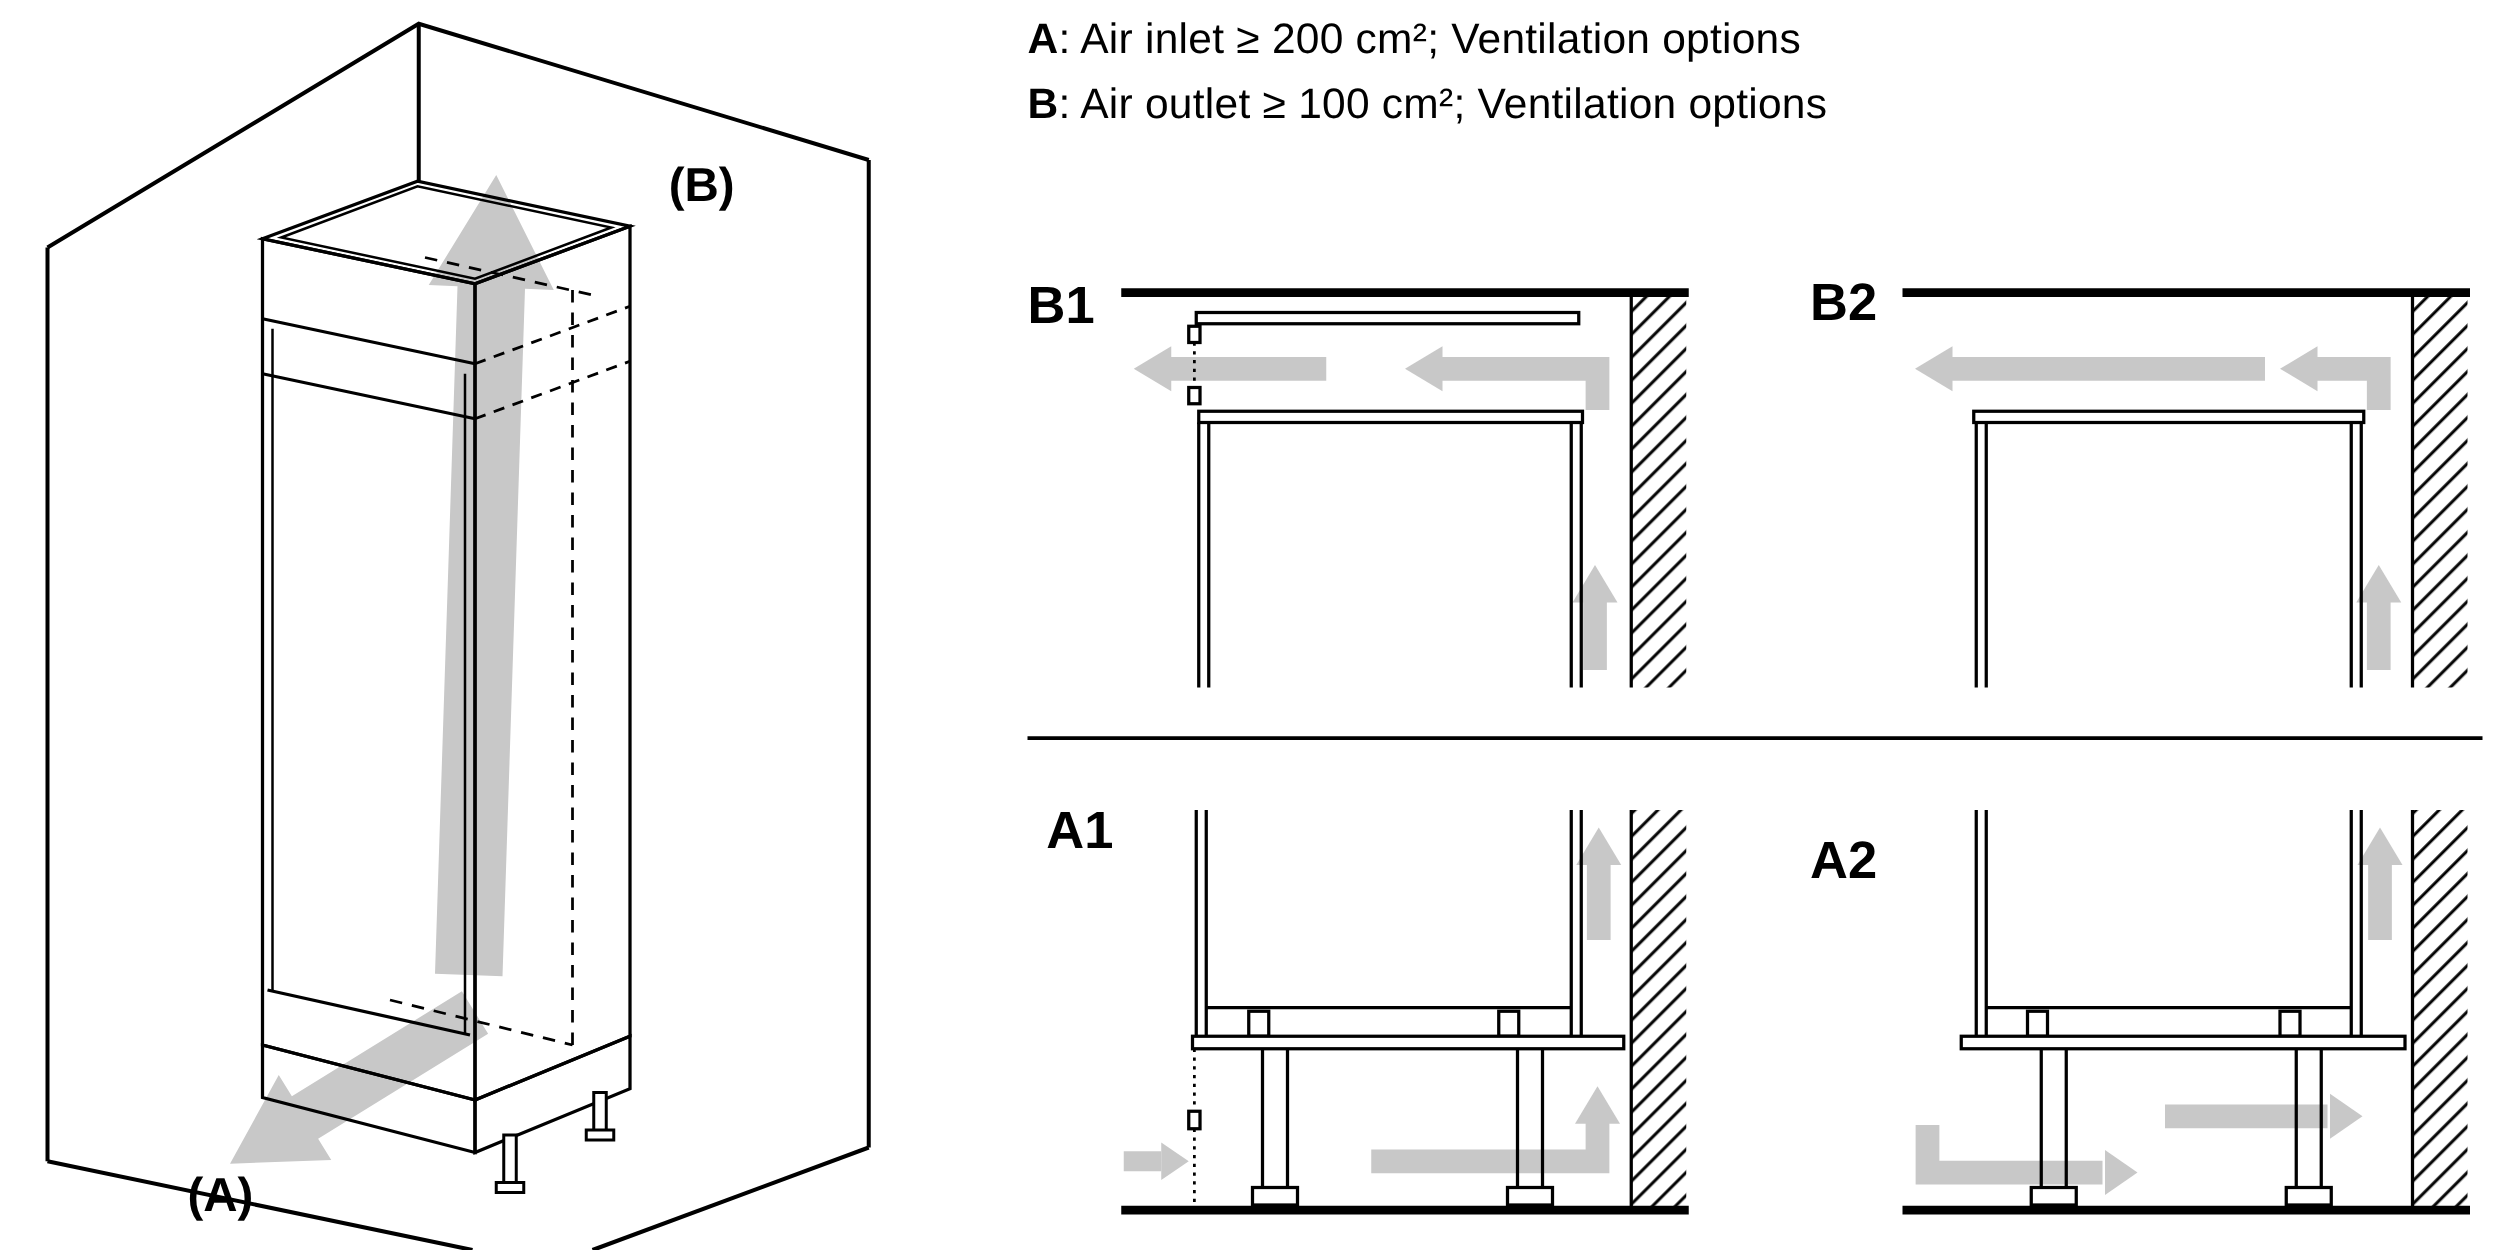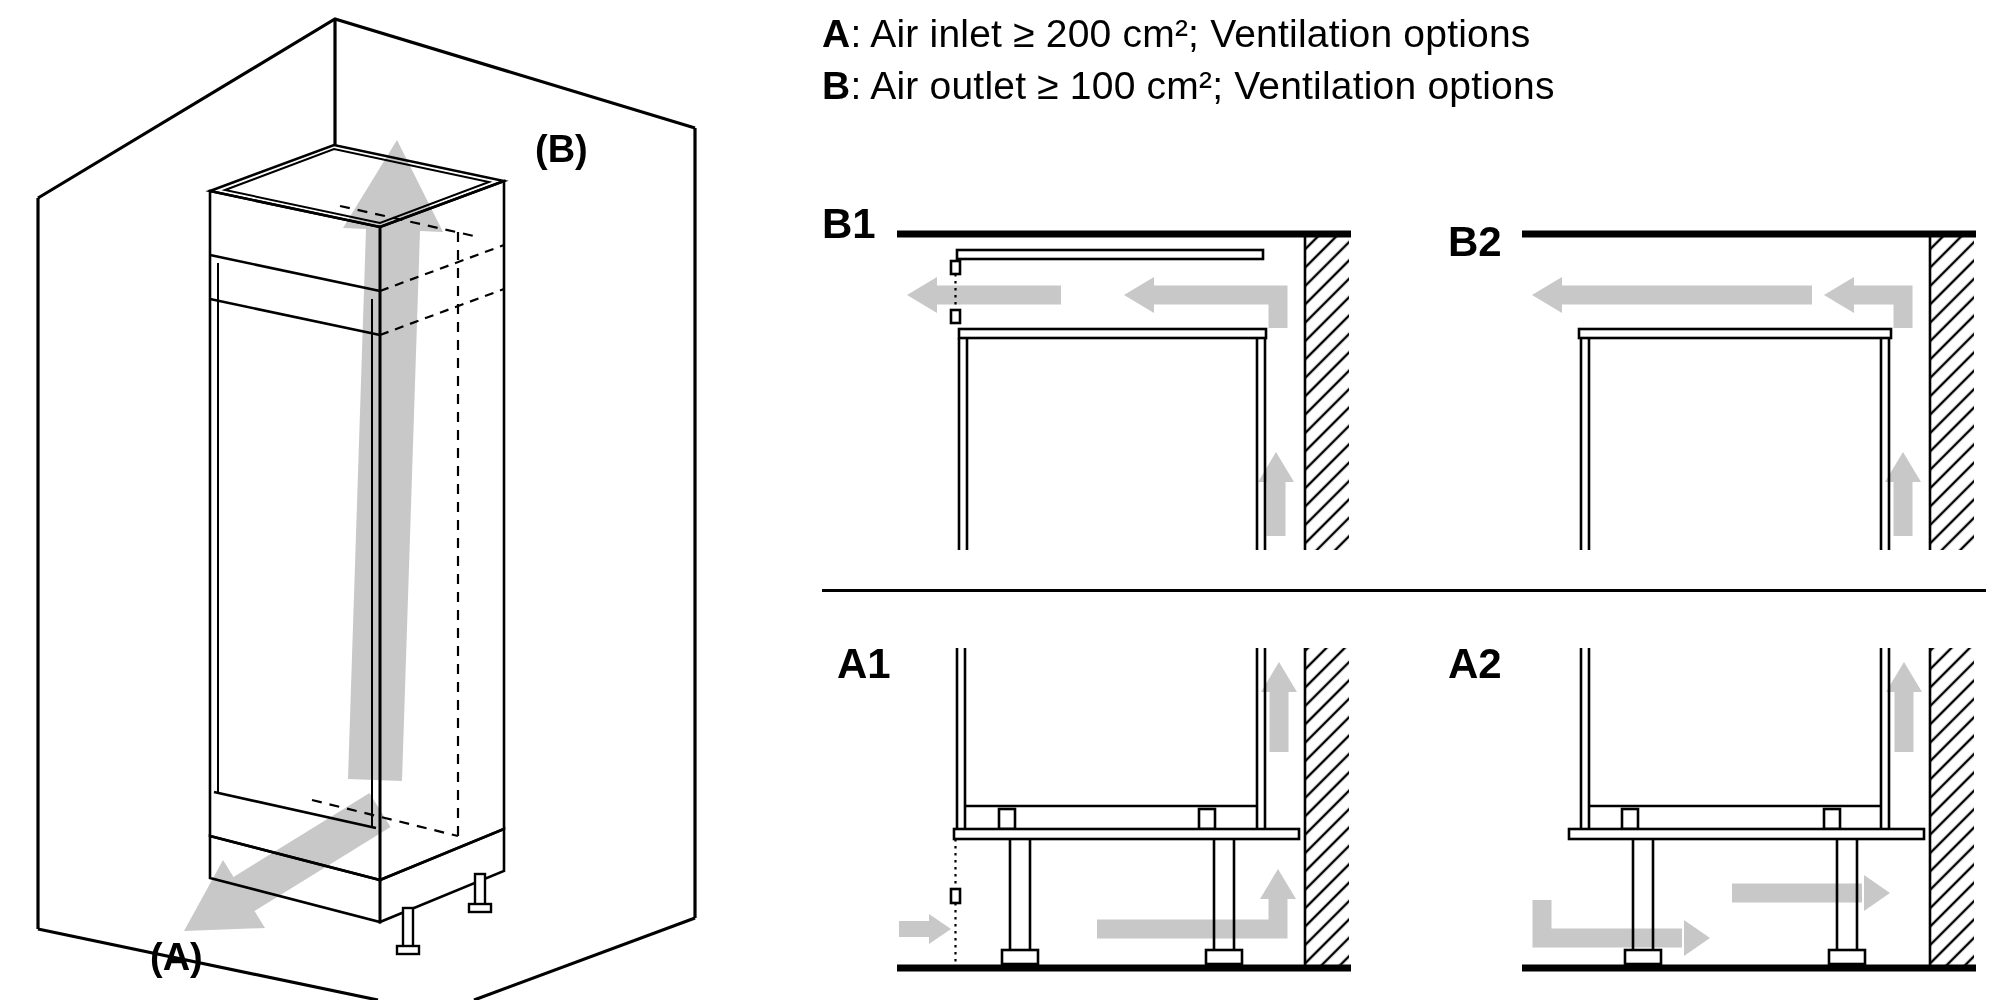--- a/index.html
+++ b/index.html
@@ -1,21 +1,21 @@
 <!DOCTYPE html>
 <html style="--arrow-gray: #c8c8c8; --line-black: #000000;"><head>
 <meta charset="utf-8">
 <style>
   html,body{margin:0;padding:0;}
   body{
     width:2000px;height:1000px;position:relative;background:#fff;
     font-family:"Liberation Sans", sans-serif;color:#000;overflow:hidden;
   }
   .abs{position:absolute;}
-  .legend-line{font-size:39px;white-space:nowrap;letter-spacing:.2px;}
+  .legend-line{font-size:34px;white-space:nowrap;letter-spacing:.2px;}
   .legend-key{font-weight:bold;}
   .panel-label{font-size:42px;font-weight:bold;}
   .iso-label{font-size:38px;font-weight:bold;}
   svg.panel-svg, svg.iso-svg{position:absolute;overflow:visible;}
   .blk{stroke:var(--line-black,#000);fill:none;}
   .blkf{stroke:var(--line-black,#000);fill:#fff;}
   .arrow{fill:var(--arrow-gray,#c8c8c8);stroke:none;}
   .arrow-line{stroke:var(--arrow-gray,#c8c8c8);fill:none;}
   .divider{background:var(--line-black,#000);}
 </style>
@@ -75,24 +75,24 @@
 <div class="abs iso-label" style="left:535px;top:128px">(B)</div>
 <div class="abs iso-label" style="left:150px;top:936px">(A)</div>
 
 <div class="abs legend-line" style="left:822px;top:12px">
   <span class="legend-key">A</span><span>: Air inlet ≥ 200 cm²; Ventilation options</span>
 </div>
 <div class="abs legend-line" style="left:822px;top:64px">
   <span class="legend-key">B</span><span>: Air outlet ≥ 100 cm²; Ventilation options</span>
 </div>
 
-<div class="abs panel-label" style="left:822px;top:200px">B1</div>
+<div class="abs panel-label" style="left:822px;top:220px">B1</div>
 <div class="abs panel-label" style="left:1448px;top:218px">B2</div>
 <div class="abs panel-label" style="left:837px;top:640px">A1</div>
-<div class="abs panel-label" style="left:1448px;top:640px">A2</div>
+<div class="abs panel-label" style="left:1448px;top:664px">A2</div>
 
 <div class="abs divider" style="left:822px;top:589px;width:1164px;height:3px"></div>
 
 <svg class="panel-svg" style="left:895px;top:228px" width="460" height="322" viewBox="0 0 460 322">
   <defs>
     <pattern id="hB1" patternUnits="userSpaceOnUse" width="13" height="13" patternTransform="rotate(45)">
       <line x1="6" y1="0" x2="6" y2="13" stroke="#000" stroke-width="2.4"></line>
     </pattern>
   </defs>
   <g>

